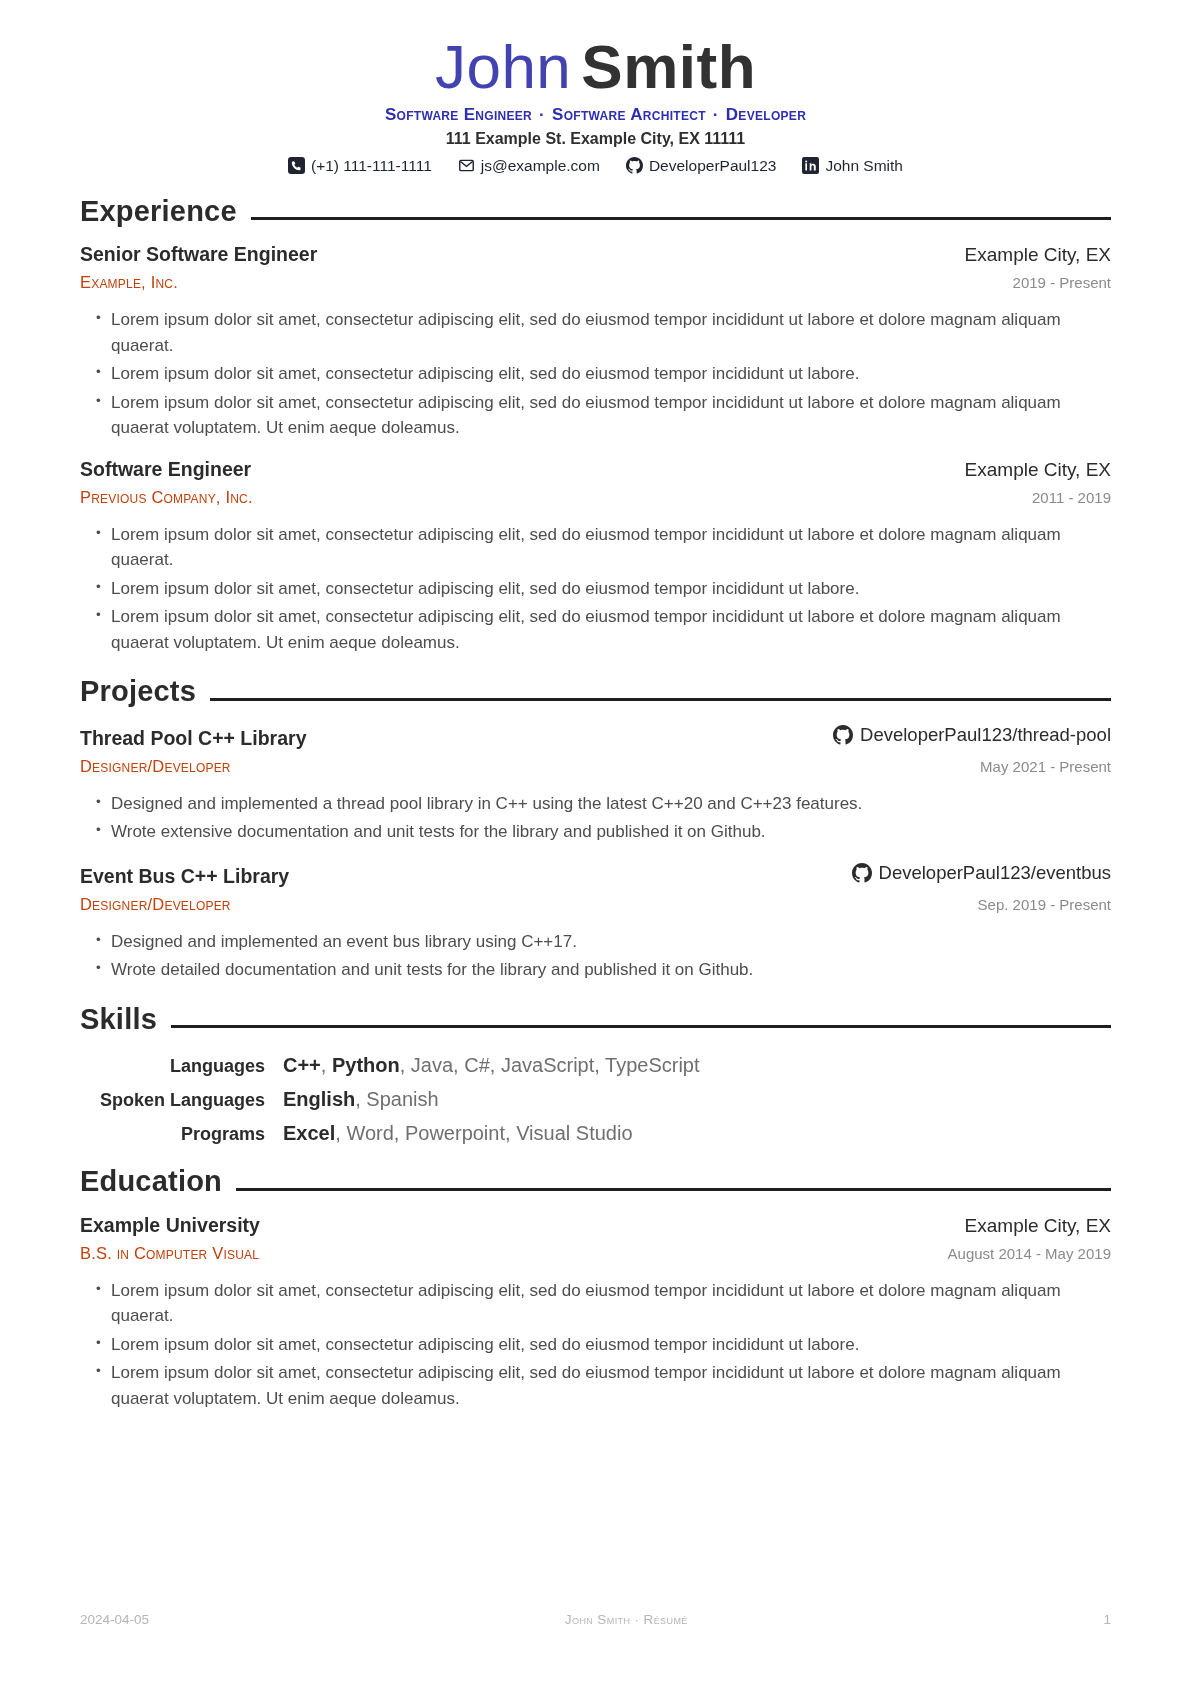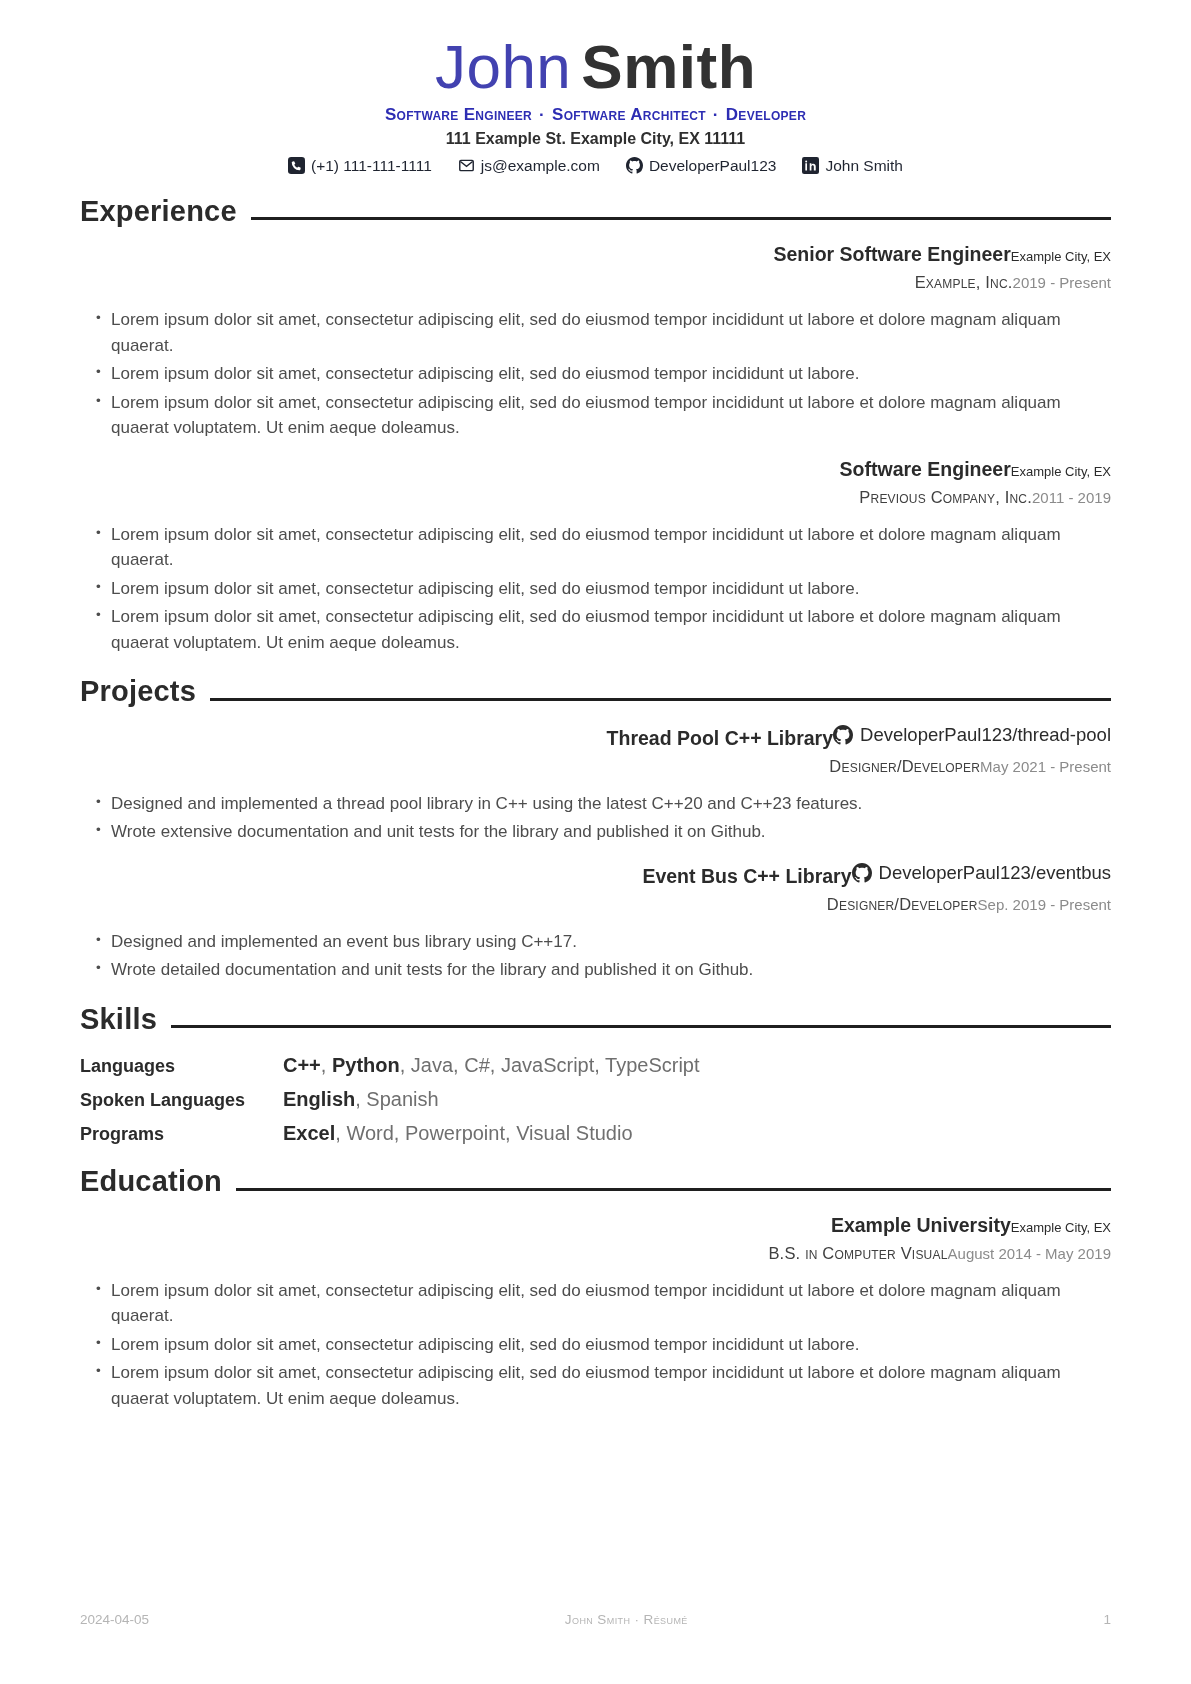--- a/index.html
+++ b/index.html
@@ -31,36 +31,36 @@
   .contacts{margin-top:9px;display:flex;justify-content:center;gap:26px;font-size:15.5px;color:var(--contact);}
   .contact{display:inline-flex;align-items:center;gap:6px;cursor:pointer;}
   .cicon{display:inline-flex;}
   .cicon svg{width:17px;height:17px;display:block;}
   
   .section{margin-top:21px;}
   .sec-head{display:flex;align-items:flex-end;gap:14px;}
   .sec-head h2{margin:0;font-size:29px;font-weight:700;color:var(--text-dark);line-height:1.05;letter-spacing:.2px;}
   .rule{flex:1;height:3px;background:var(--rule);margin-bottom:6px;}
   .entry{margin-top:17px;}
-  .erow{display:flex;justify-content:flex-end;align-items:baseline;}
+  .erow{display:flex;justify-content:space-between;align-items:baseline;}
   .erow2{margin-top:7px;}
   .etitle{font-size:19.5px;font-weight:700;color:var(--text-dark);}
-  .eloc{font-size:13px;color:var(--text-dark);}
-  .esub{font-variant:small-caps;font-size:16.5px;color:#404040;letter-spacing:.2px;margin-left:8px;}
+  .eloc{font-size:19px;color:var(--text-dark);}
+  .esub{font-variant:small-caps;font-size:16.5px;color:#c2410c;letter-spacing:.2px;}
   .edates{font-size:15px;color:var(--text-muted);}
   .erepo{display:inline-flex;align-items:center;gap:7px;font-size:18.5px;color:var(--text-dark);cursor:pointer;}
   .gicon{display:inline-flex;}
   .gicon svg{width:20px;height:20px;display:block;}
   .bullets{margin:15px 0 2px;padding-left:16px;list-style:none;color:var(--text-body);font-size:17px;line-height:1.5;}
   .bullets li{position:relative;padding-left:15px;margin-bottom:3px;}
   .bullets li::before{content:"\2022";position:absolute;left:0;top:1px;font-size:.8em;color:var(--text-body);}
   
   .skrows{margin-top:20px;}
   .skrow{display:flex;align-items:baseline;margin-bottom:11px;}
-  .sklabel{width:185px;flex:none;text-align:left;font-weight:700;font-size:18px;color:var(--text-dark);}
+  .sklabel{width:185px;flex:none;text-align:right;font-weight:700;font-size:18px;color:var(--text-dark);}
   .skvals{margin-left:18px;font-size:20px;color:#6f6f6f;}
   .skvals .b{font-weight:700;color:var(--text-dark);}
   
   .footer{position:absolute;left:80px;right:80px;top:1612px;display:flex;justify-content:space-between;align-items:center;color:var(--footer);font-size:13.5px;}
   .footer .center{font-variant:small-caps;letter-spacing:.4px;}
 </style>
 </head>
 <body>
 
 <div class="page">

